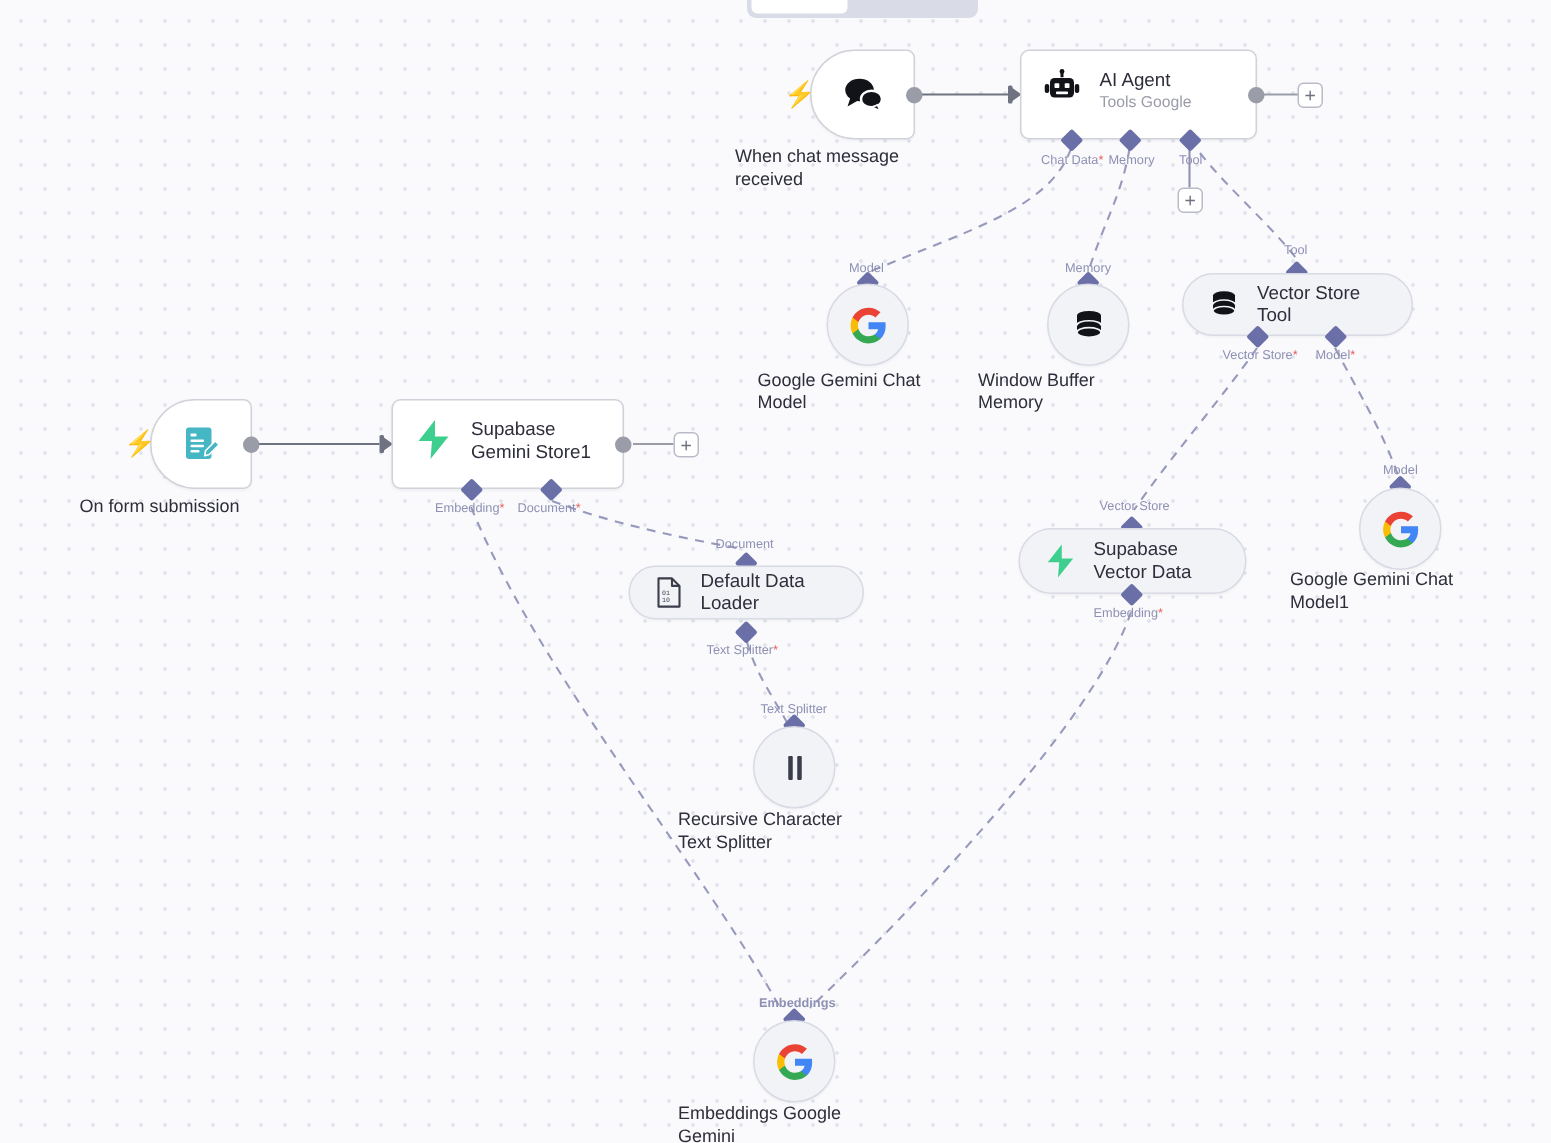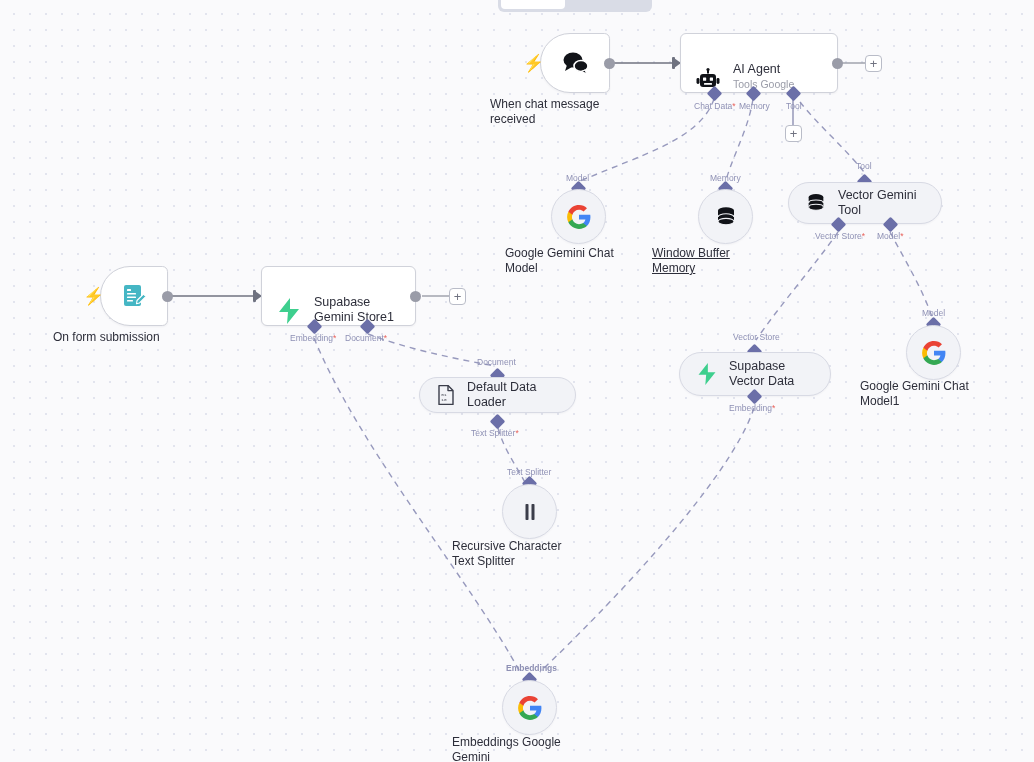--- a/index.html
+++ b/index.html
@@ -31,22 +31,22 @@
   #edges { position:absolute; left:0; top:0; width:1034px; height:762px; pointer-events:none; }
 
   
   .node { position:absolute; }
 
   
   .rect-node {
     background:#ffffff;
     border:1px solid #d0d2da;
     border-radius:6px;
-    display:flex; align-items:flex-end;
-    padding:0 14px;
+    display:flex; align-items:flex-start;
+    padding:12px 14px;
     box-shadow:0 1px 2px rgba(30,30,50,.05);
   }
   .rect-node .n-icon { flex:0 0 auto; margin-right:12px; display:flex; align-items:center; }
   .rect-node .n-text { display:flex; flex-direction:column; justify-content:center; }
   .rect-node .n-title { font-size:12.5px; color:#2d2e3a; line-height:1.2; }
   .rect-node .n-sub { font-size:10.5px; color:#9a9ca8; line-height:1.3; margin-top:1px; }
 
   
   .trigger-node {
     background:#ffffff;
@@ -260,36 +260,36 @@
   <span class="n-icon">
     <svg class="gicon" width="24" height="24" viewBox="0 0 24 24">
       <ellipse cx="12" cy="5.5" rx="8" ry="3.2" fill="#111318"></ellipse>
       <path d="M4 5.5v4c0 1.77 3.58 3.2 8 3.2s8-1.43 8-3.2v-4" fill="#111318"></path>
       <ellipse cx="12" cy="12" rx="8" ry="3.2" fill="#111318" stroke="#f2f3f7" stroke-width="1.1"></ellipse>
       <path d="M4 12v4c0 1.77 3.58 3.2 8 3.2s8-1.43 8-3.2v-4" fill="#111318"></path>
       <ellipse cx="12" cy="16.6" rx="8" ry="3.2" fill="#111318" stroke="#f2f3f7" stroke-width="1.1"></ellipse>
     </svg>
   </span>
 </div>
-<div class="caption" style="left:652px; top:246px; width:148px;text-decoration:underline;">Window Buffer
+<div class="caption" style="left:652px; top:246px; width:148px;">Window Buffer
 Memory</div>
 
 <div class="edge-label" style="left:856px; top:162px;">Tool</div>
 <div class="diamond" style="left:859px; top:176px;"></div>
 <div class="node pill-node" style="left:788px; top:182px; width:154px; height:42px;">
   <span class="n-icon">
     <svg class="gicon" width="22" height="22" viewBox="0 0 24 24">
       <ellipse cx="12" cy="5.5" rx="8" ry="3.2" fill="#111318"></ellipse>
       <path d="M4 5.5v4c0 1.77 3.58 3.2 8 3.2s8-1.43 8-3.2v-4" fill="#111318"></path>
       <ellipse cx="12" cy="12" rx="8" ry="3.2" fill="#111318" stroke="#f2f3f7" stroke-width="1.1"></ellipse>
       <path d="M4 12v4c0 1.77 3.58 3.2 8 3.2s8-1.43 8-3.2v-4" fill="#111318"></path>
       <ellipse cx="12" cy="16.6" rx="8" ry="3.2" fill="#111318" stroke="#f2f3f7" stroke-width="1.1"></ellipse>
     </svg>
   </span>
-  <span class="n-title">Vector Gemini Tool</span>
+  <span class="n-title">Vector Store Tool</span>
 </div>
 <div class="diamond" style="left:833px; top:219px;"></div>
 <div class="diamond" style="left:885px; top:219px;"></div>
 <div class="port-label" style="left:815px; top:232px;">
   <span>Vector Store</span><span class="req">*</span>
 </div>
 <div class="port-label" style="left:877px; top:232px;">
   <span>Model</span><span class="req">*</span>
 </div>
 

